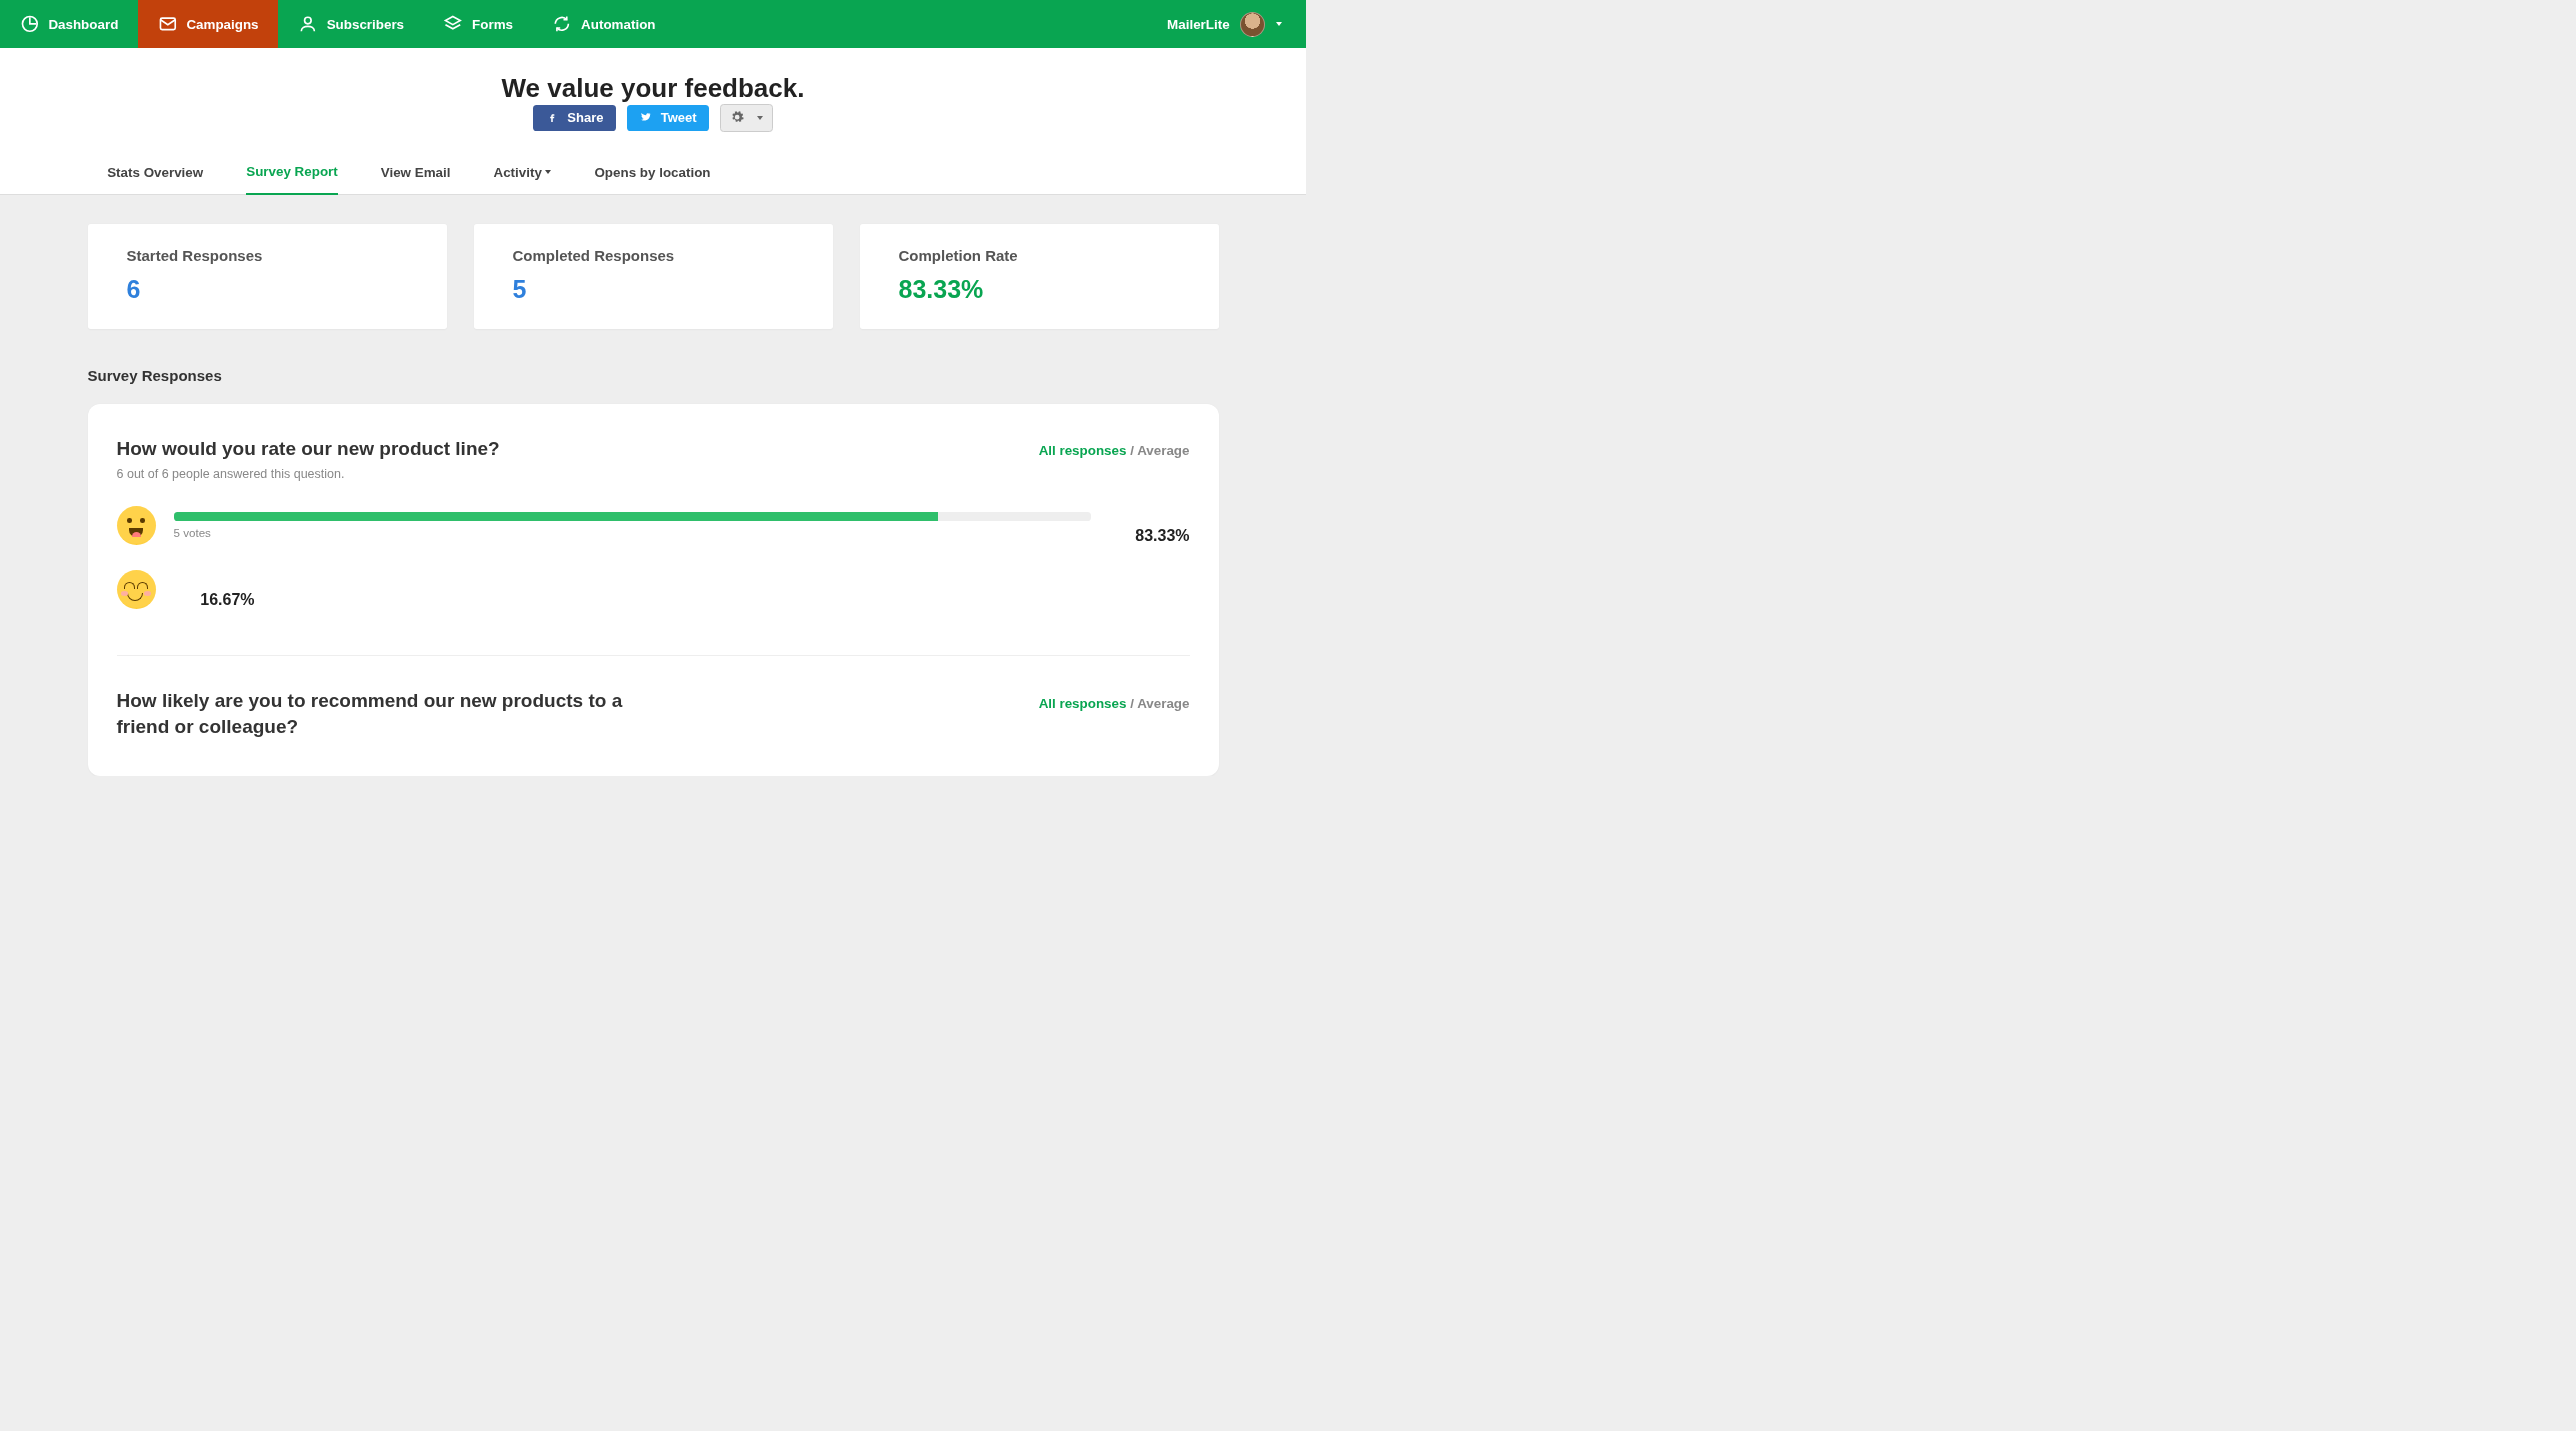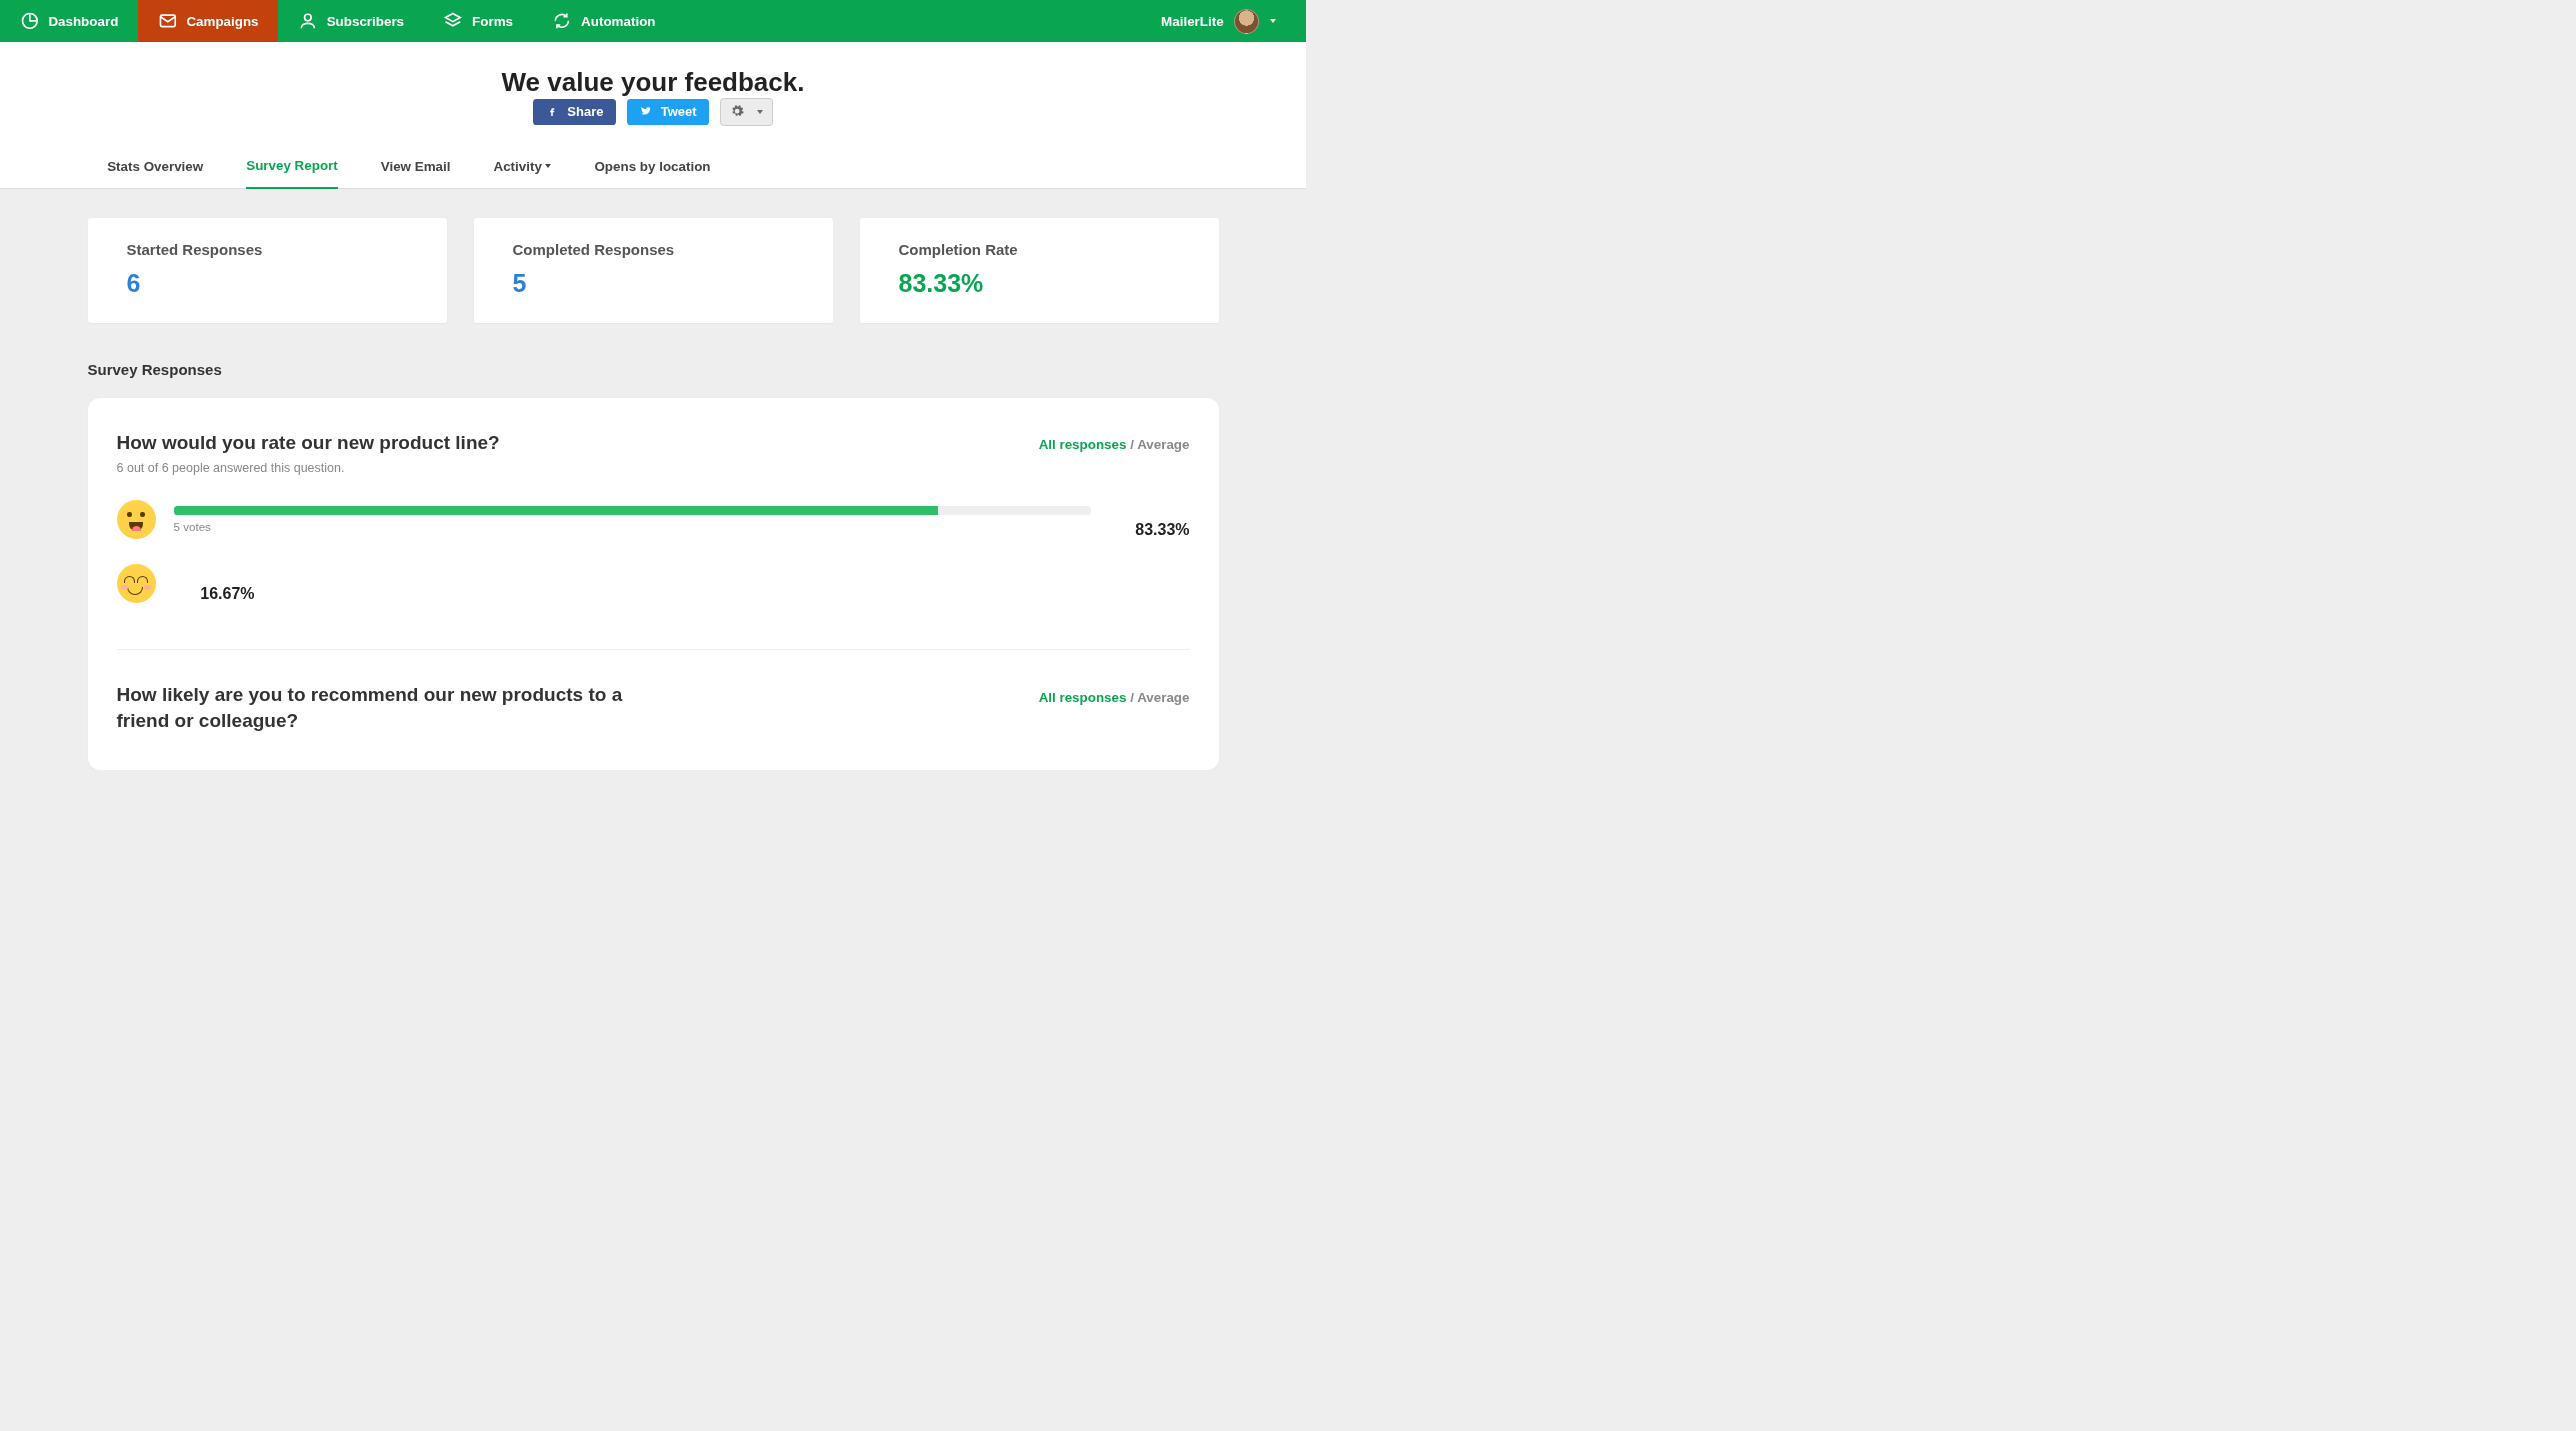--- a/index.html
+++ b/index.html
@@ -5,21 +5,21 @@
   * { margin: 0; padding: 0; box-sizing: border-box; }
   body {
     font-family: -apple-system, BlinkMacSystemFont, "Segoe UI", Helvetica, Arial, sans-serif;
     background: #eeeeee;
     color: #333;
     width: 1306px;
   }
   
   .topnav {
     background: #09a551;
-    height: 42px;
+    height: 48px;
     display: flex;
     align-items: stretch;
     color: #fff;
     font-weight: 700;
     font-size: 13.4px;
   }
   .nav-left { display: flex; align-items: stretch; }
   .nav-item {
     display: flex;
     align-items: center;
@@ -30,21 +30,21 @@
   .nav-item.active {
     background: #c2410c;
     align-items: center;
   }
   .nav-item svg { width: 19.7px; height: 19.7px; stroke: #fff; fill: none; stroke-width: 2; }
   .nav-right {
     margin-left: auto;
     display: flex;
     align-items: center;
     gap: 10.7px;
-    padding-right: 30px;
+    padding-right: 24px;
     text-align: right;
   }
   .avatar {
     width: 25px; height: 25px; border-radius: 50%;
     background: radial-gradient(circle at 50% 35%, #d9b38c 0 40%, #7a5230 41% 100%);
     border: 0.9px solid rgba(255,255,255,0.4);
   }
   .caret-down {
     width: 0; height: 0;
     border-left: 3.6px solid transparent;

